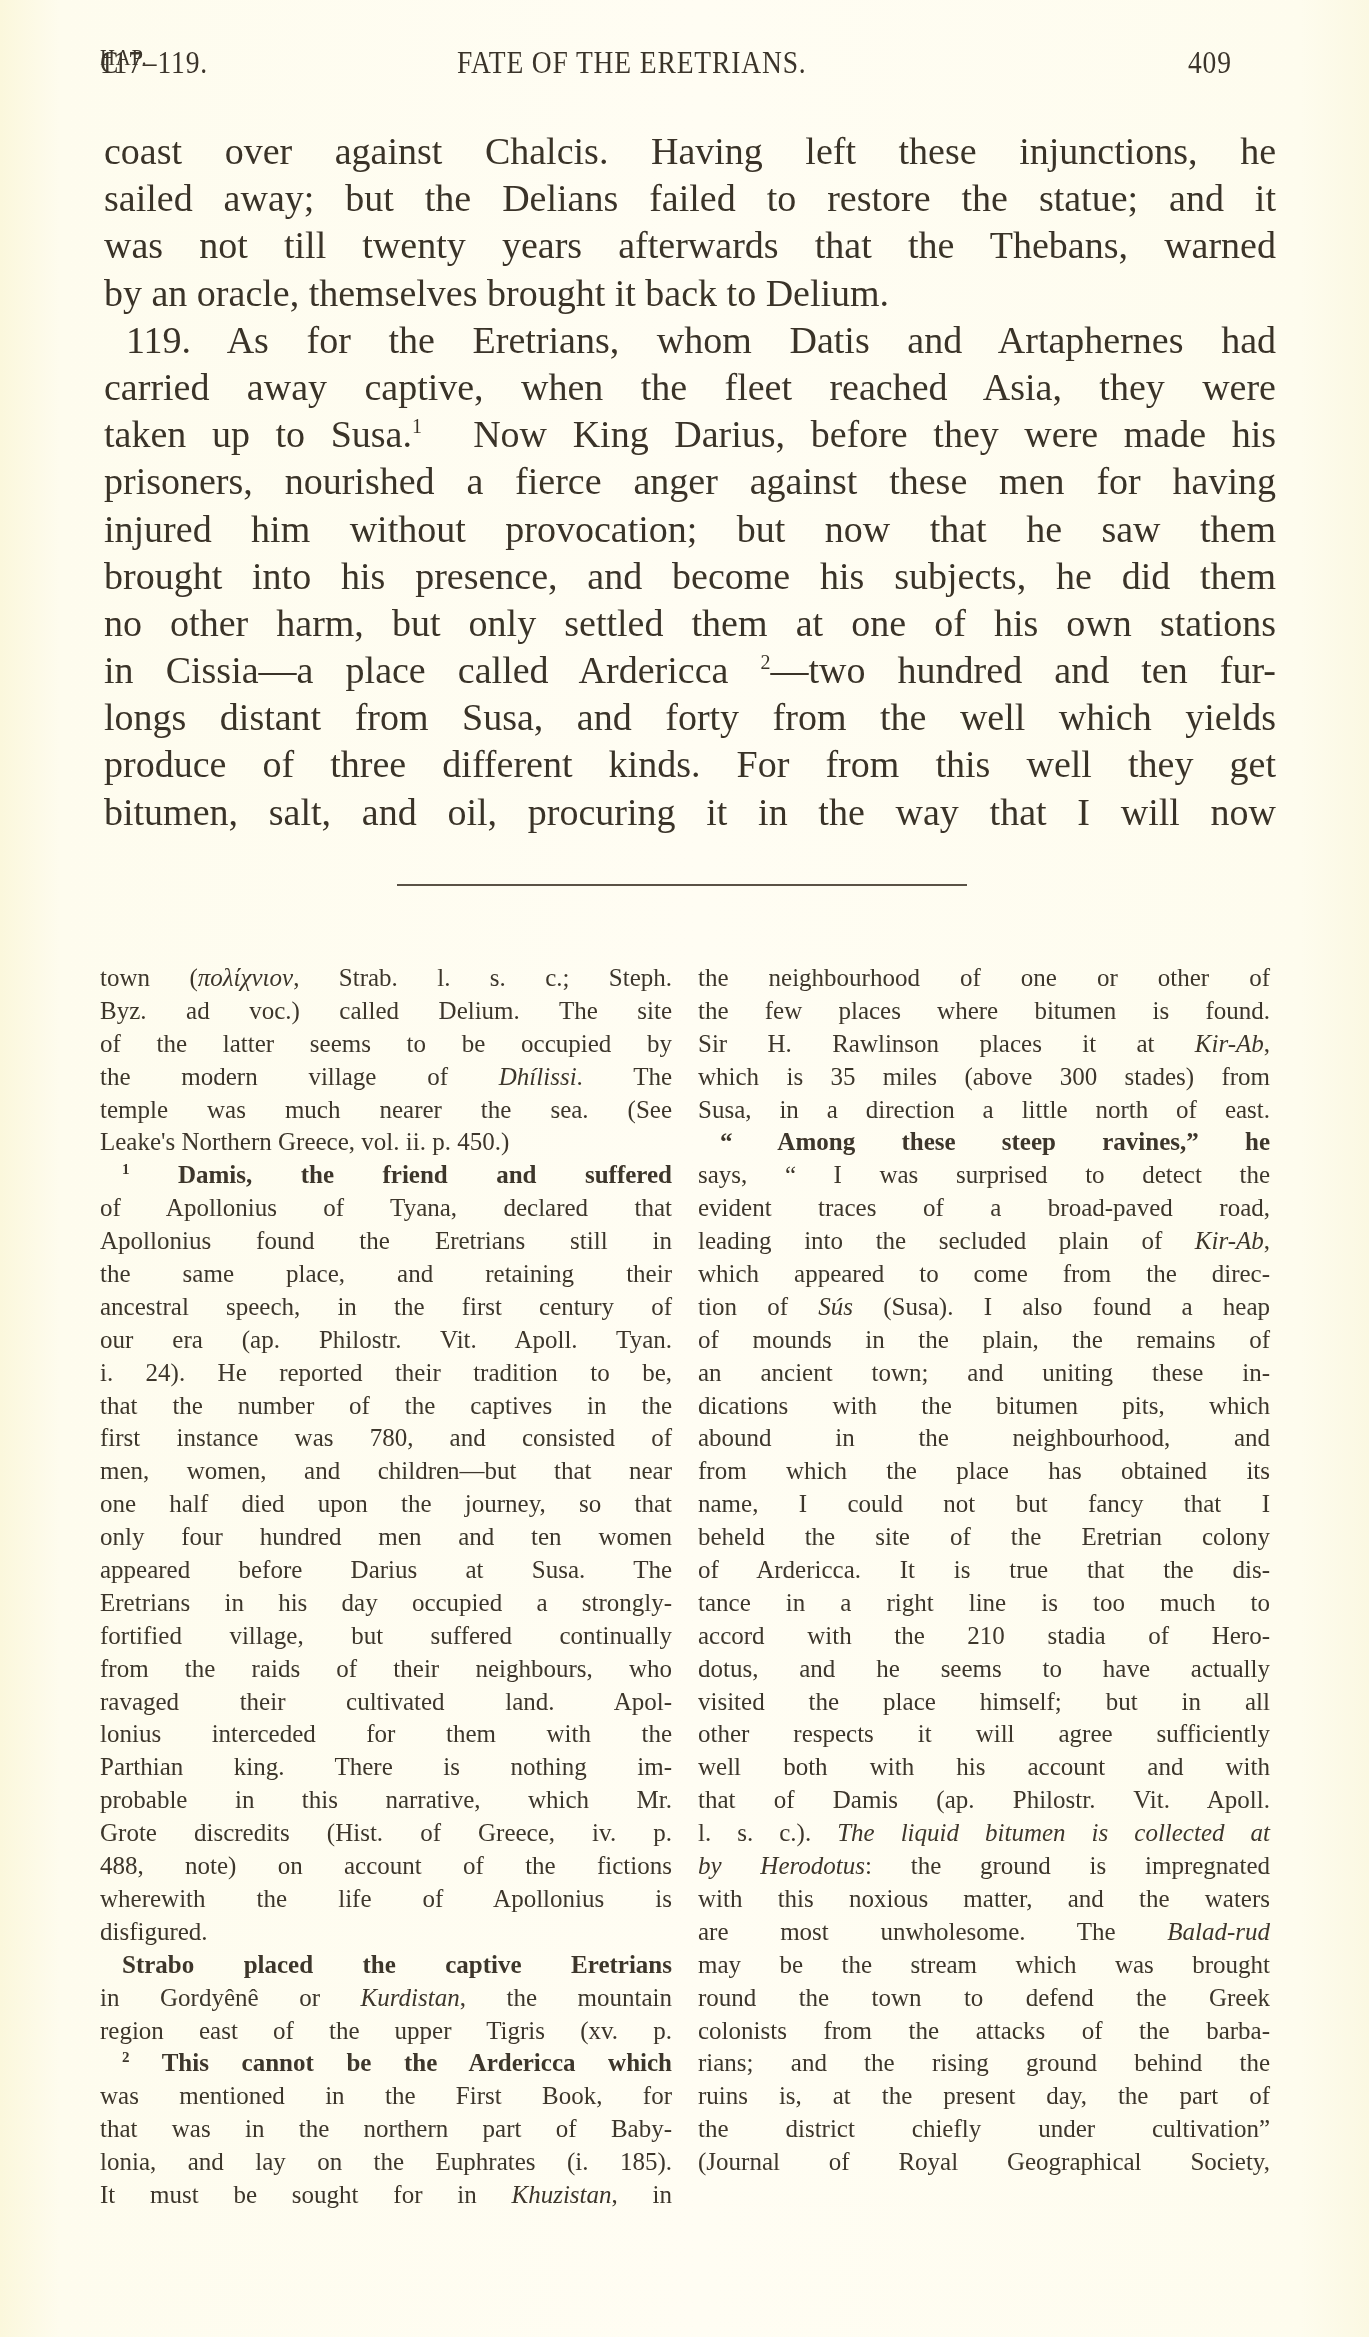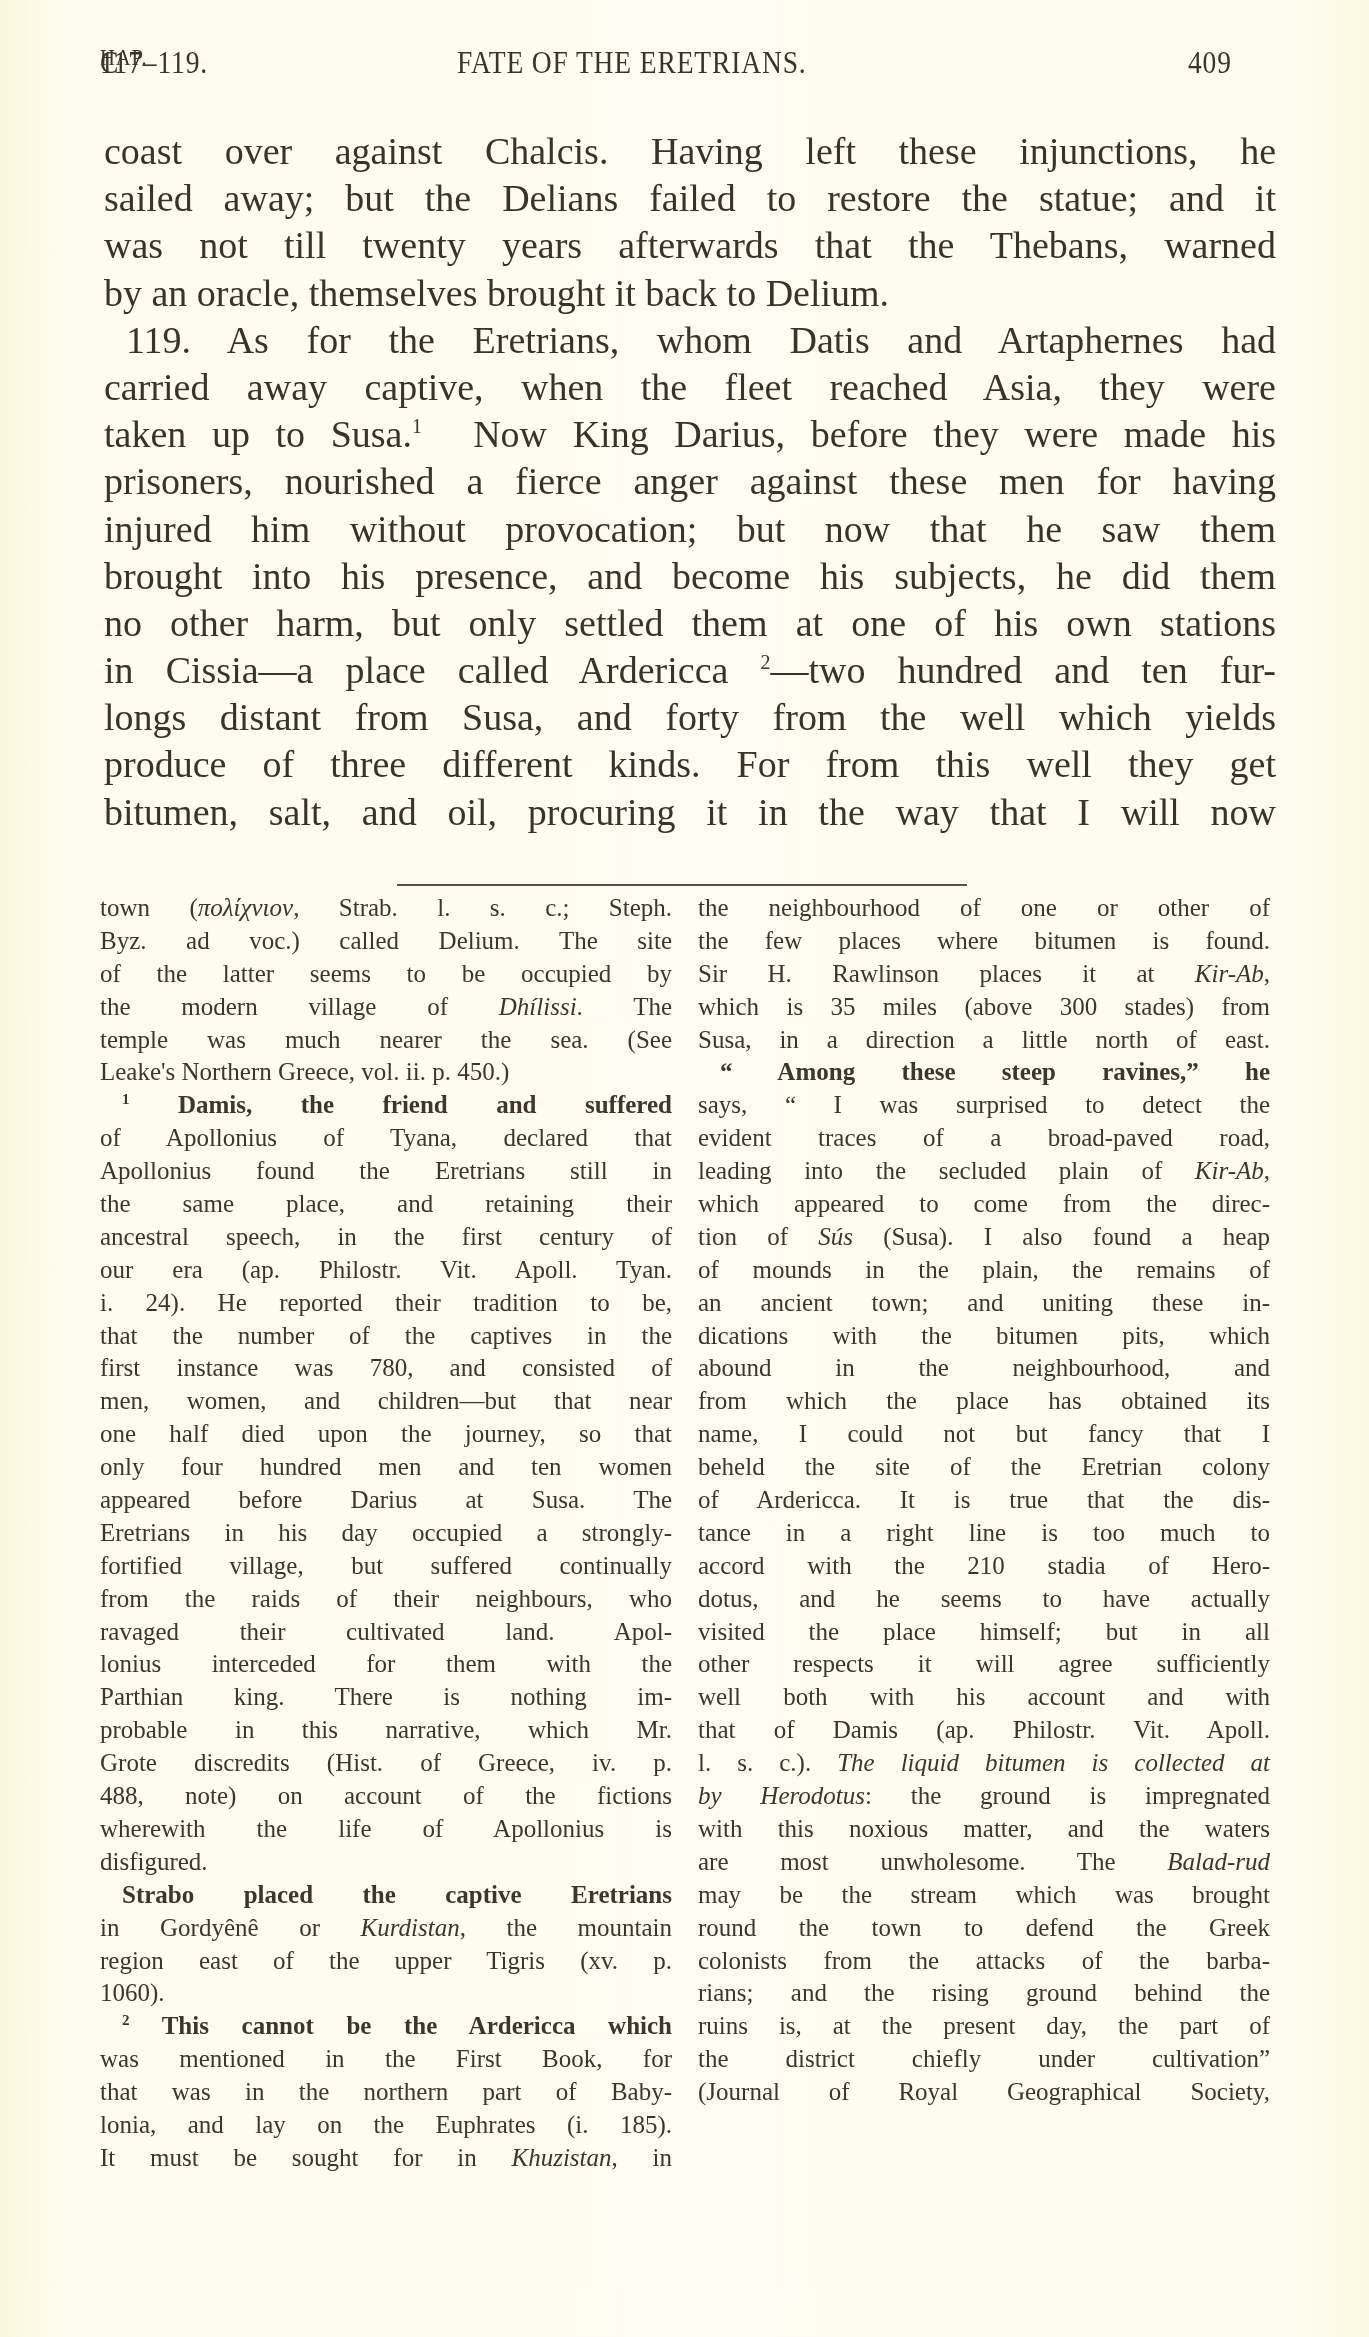--- a/index.html
+++ b/index.html
@@ -61,21 +61,21 @@
     position: absolute;
     top: 884px;
     left: 397px;
     width: 570px;
     height: 0;
     border-top: 2px solid #5a5246;
   }
 
   .fn-col {
     position: absolute;
-    top: 892px;
+    top: 962px;
     width: 572px;
     font-family: "Liberation Serif", serif;
     font-size: 25px;
     line-height: 32.9px;
     color: #3d362b;
   }
   .fn-left { left: 100px; }
   .fn-right { left: 698px; }
   .fn-line {
     display: block;
@@ -151,21 +151,20 @@
       <span class="fn-line"><span>lonius interceded for them with the</span></span>
       <span class="fn-line"><span>Parthian king.  There is nothing im-</span></span>
       <span class="fn-line"><span>probable in this narrative, which Mr.</span></span>
       <span class="fn-line"><span>Grote discredits (Hist. of Greece, iv. p.</span></span>
       <span class="fn-line"><span>488, note) on account of the fictions</span></span>
       <span class="fn-line"><span>wherewith the life of Apollonius is</span></span>
       <span class="fn-line last"><span>disfigured.</span></span>
       <span class="fn-line ind"><span>Strabo placed the captive Eretrians</span></span>
       <span class="fn-line"><span>in Gordyênê or </span><em>Kurdistan</em><span>, the mountain</span></span>
       <span class="fn-line"><span>region east of the upper Tigris (xv. p.</span></span>
-      <span class="fn-line last"><span>1060).</span></span>
       <span class="fn-line ind"><sup>2</sup><span> This cannot be the Ardericca which</span></span>
       <span class="fn-line"><span>was mentioned in the First Book, for</span></span>
       <span class="fn-line"><span>that was in the northern part of Baby-</span></span>
       <span class="fn-line"><span>lonia, and lay on the Euphrates (i. 185).</span></span>
       <span class="fn-line"><span>It must be sought for in </span><em>Khuzistan</em><span>, in</span></span>
     </div>
   <div class="fn-col fn-right" id="fn-right">
       <span class="fn-line"><span>the neighbourhood of one or other of</span></span>
       <span class="fn-line"><span>the few places where bitumen is found.</span></span>
       <span class="fn-line"><span>Sir H. Rawlinson places it at </span><em>Kir-Ab</em><span>,</span></span>

